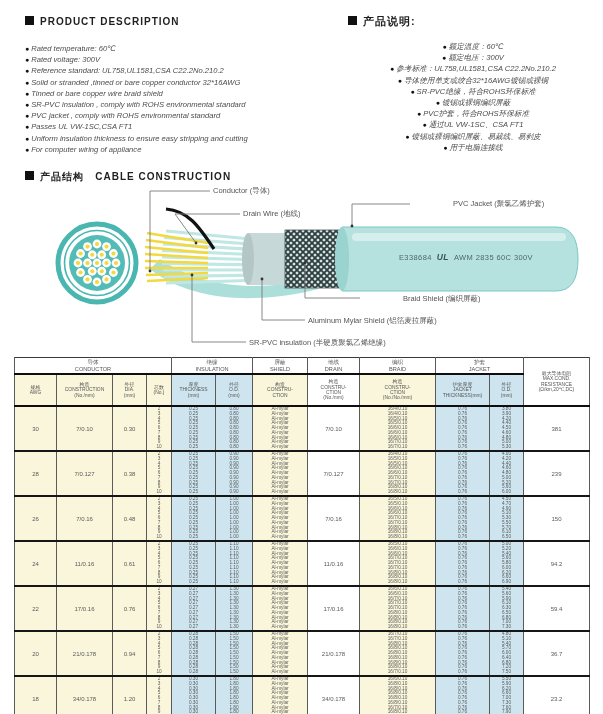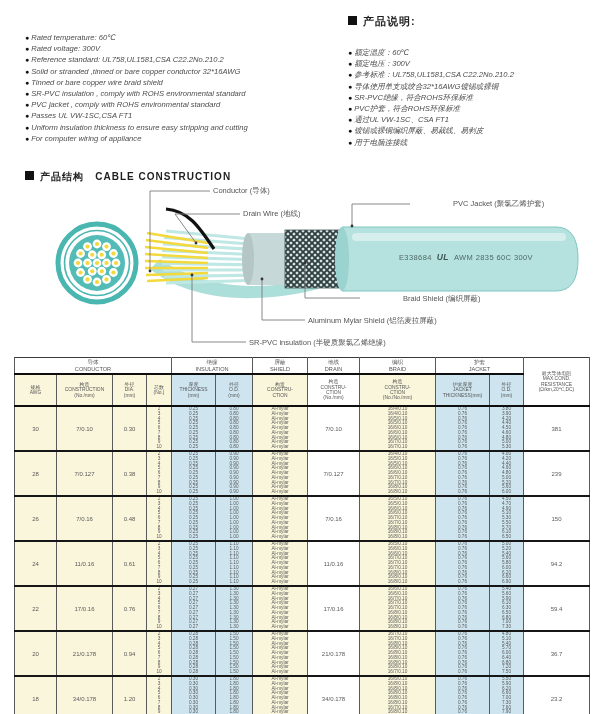--- a/index.html
+++ b/index.html
@@ -37,44 +37,48 @@
   td.single{font-size:6px;vertical-align:middle;}
   td.multi{font-size:4.7px;line-height:4.75px;white-space:pre-line;vertical-align:middle;}
   .y{background:#FAF6DB;}
   .b{background:#CEE5F0;}
   .w{background:#FFFFFF;}
 </style>
 </head>
 <body>
 
 <div class="abs" style="left:25px;top:16px;width:315px;">
+  <div class="sec-title">
+    <span class="sq"></span><span>PRODUCT DESCRIPTION</span>
+  </div>
   <ul class="bullets" style="margin-top:16px;">
       <li>Rated temperature: 60℃</li>
       <li>Rated voltage: 300V</li>
       <li>Reference standard: UL758,UL1581,CSA C22.2No.210.2</li>
       <li>Solid or stranded ,tinned or bare copper conductor 32*16AWG</li>
       <li>Tinned or bare copper wire braid shield</li>
       <li>SR-PVC insulation , comply with ROHS environmental standard</li>
       <li>PVC jacket , comply with ROHS environmental standard</li>
       <li>Passes UL VW-1SC,CSA FT1</li>
       <li>Uniform insulation thickness to ensure easy stripping and cutting</li>
       <li>For computer wiring of appliance</li>
     </ul>
 </div>
 
 <div class="abs" style="left:348px;top:14px;width:250px;">
   <div class="sec-title" style="font-size:11px;">
     <span class="sq"></span><span>产品说明:</span>
   </div>
-  <ul class="bullets" style="margin-top:18px;">
+  <ul class="bullets" style="margin-top:12px;text-align:center;">
       <li>额定温度：60℃</li>
       <li>额定电压：300V</li>
       <li>参考标准：UL758,UL1581,CSA C22.2No.210.2</li>
       <li>导体使用单支或绞合32*16AWG镀锡或裸铜</li>
       <li>SR-PVC绝缘，符合ROHS环保标准</li>
+      <li>镀锡或裸铜编织屏蔽</li>
       <li>PVC护套，符合ROHS环保标准</li>
       <li>通过UL VW-1SC、CSA FT1</li>
       <li>镀锡或裸铜编织屏蔽、易裁线、易剥皮</li>
       <li>用于电脑连接线</li>
     </ul>
 </div>
 
 <div class="abs sec-title" style="left:25px;top:170px;">
   <span class="sq"></span><span>产品结构</span>&nbsp;&nbsp;&nbsp;<span>CABLE CONSTRUCTION</span>
 </div>

